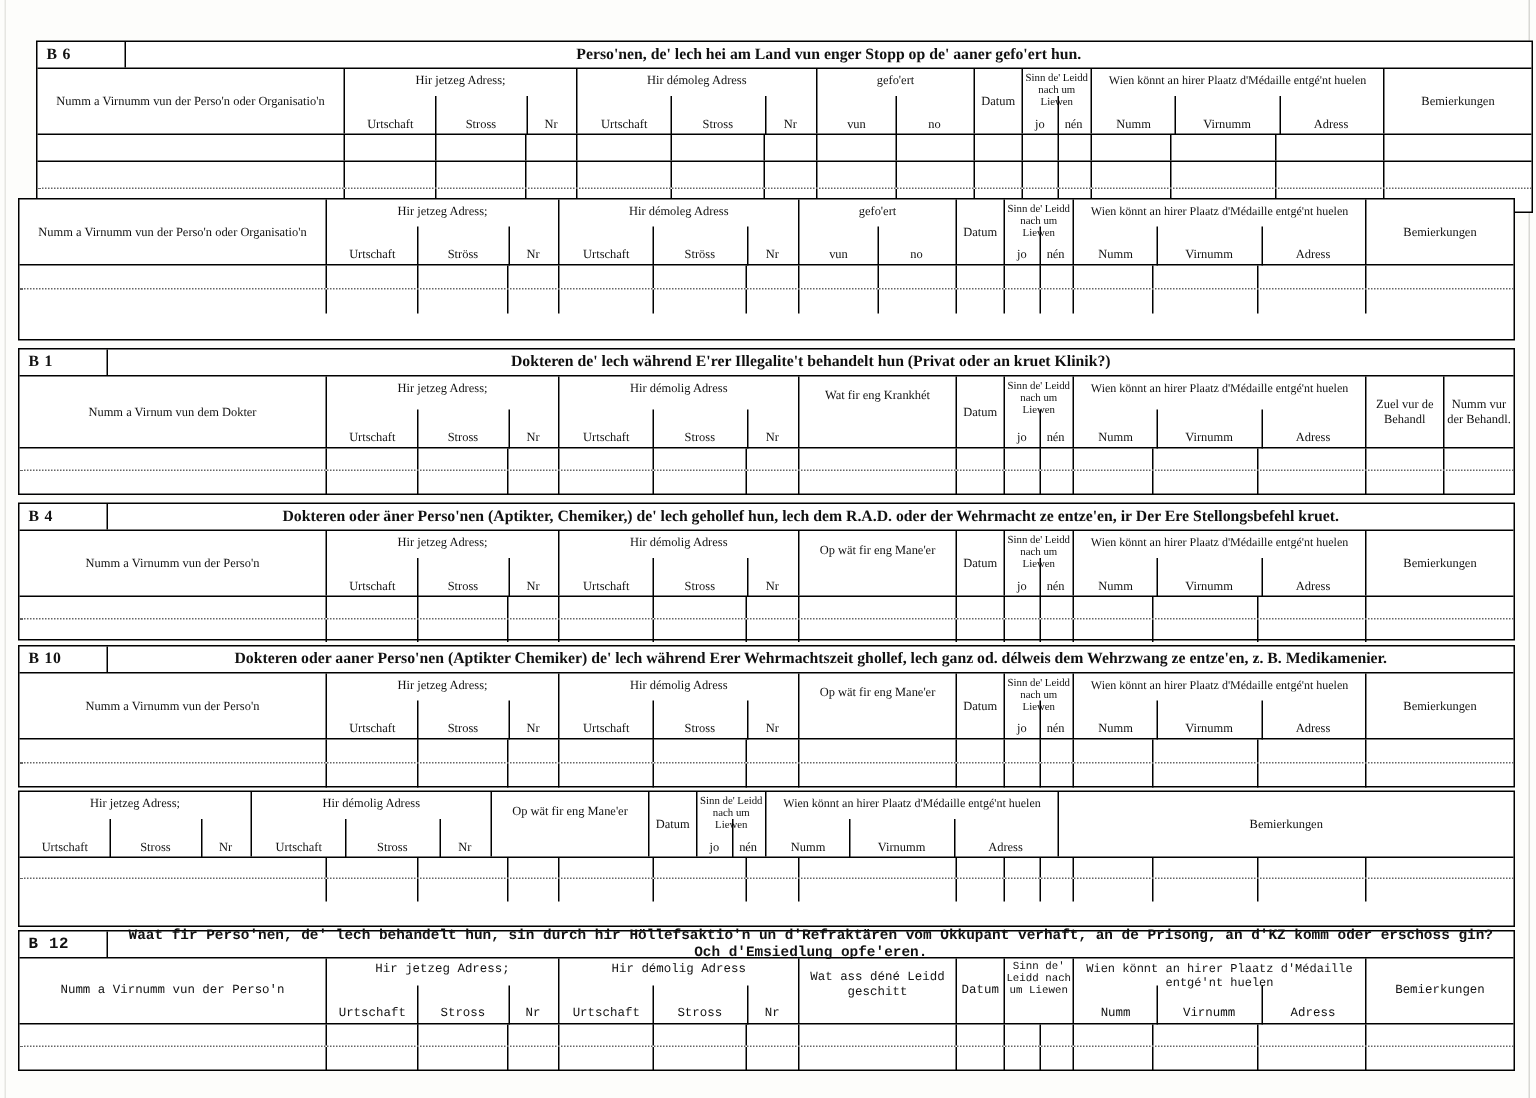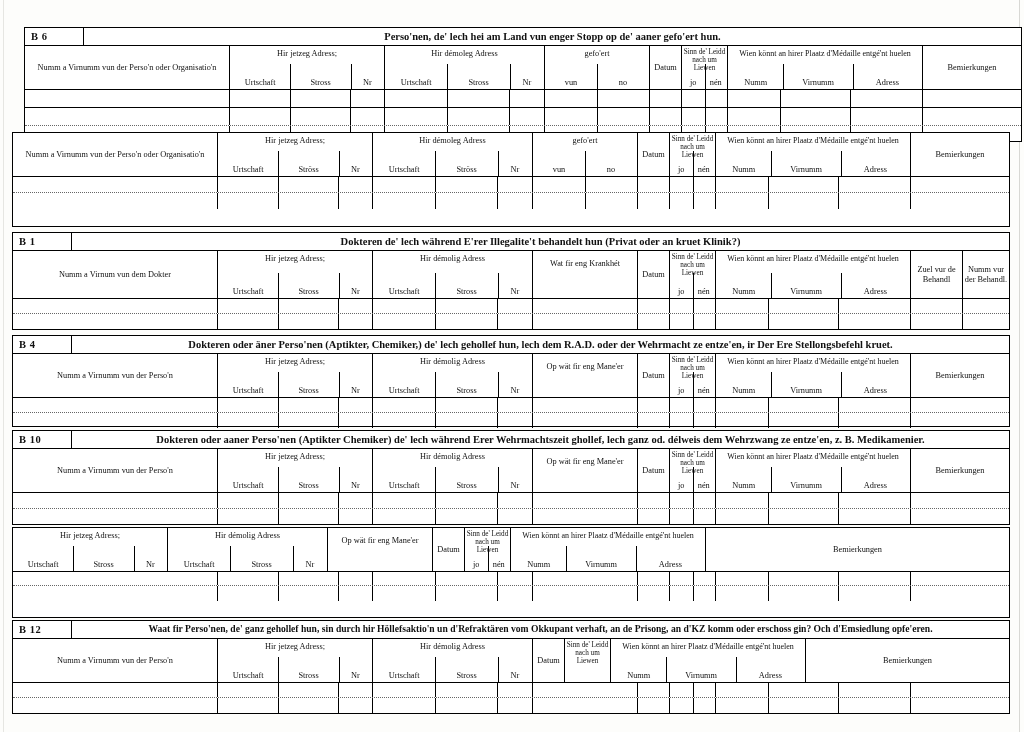--- a/index.html
+++ b/index.html
@@ -723,24 +723,24 @@
           </div>
         <div class="rcell" style="width:195px;">
             <div class="sub" style="left:52px;"></div>
             <div class="sub" style="left:122px;"></div>
           </div>
         <div class="rcell" style="flex:1;"></div>
       </div>
     </div>
   </div>
 
-  <div class="block" style="top:620px;height:94px;">
+  <div class="block" style="top:620px;height:94px;font-family:Liberation Mono, monospace;">
     <div class="titlebar">
       <div class="code">B 12</div>
-      <div class="title" style="font-size:9.6px;">Waat fir Perso'nen, de' ganz gehollef hun, sin durch hir Höllefsaktio'n un d'Refraktären vom Okkupant verhaft, an de Prisong, an d'KZ komm oder  erschoss gin? Och d'Emsiedlung opfe'eren.</div>
+      <div class="title" style="font-size:9.6px;">Waat fir Perso'nen, de' lech behandelt hun, sin durch hir Höllefsaktio'n un d'Refraktären vom Okkupant verhaft, an de Prisong, an d'KZ komm oder  erschoss gin? Och d'Emsiedlung opfe'eren.</div>
     </div>
     <div class="hdr" style="height:44px;">
       <div class="hcell" style="width:205px;">
         <div class="hcap mid">Numm a Virnumm vun der Perso'n</div>
       </div>
       <div class="hcell" style="width:155px;">
         <div class="hcap">Hir jetzeg Adress;</div>
         <div class="hsub">
           <div>Urtschaft</div>
           <div>Stross</div>
@@ -748,20 +748,23 @@
         </div>
       </div>
       <div class="hcell" style="width:160px;">
         <div class="hcap">Hir démolig Adress</div>
         <div class="hsub">
           <div>Urtschaft</div>
           <div>Stross</div>
           <div style="flex:.55">Nr</div>
         </div>
       </div>
+      <div class="hcell" style="width:105px;">
+        <div class="hcap" style="padding-top:8px;line-height:1.2;">Wat ass déné Leidd geschitt</div>
+      </div>
       <div class="hcell" style="width:32px;">
         <div class="hcap mid">Datum</div>
       </div>
       <div class="hcell" style="width:46px;">
         <div class="hcap" style="font-size:7.2px;line-height:1.1;">Sinn de' Leidd nach um Liewen</div>
       </div>
       <div class="hcell" style="width:195px;">
         <div class="hcap" style="font-size:8px;">Wien könnt an hirer Plaatz d'Médaille entgé'nt huelen</div>
         <div class="hsub">
           <div style="flex:.8">Numm</div>

